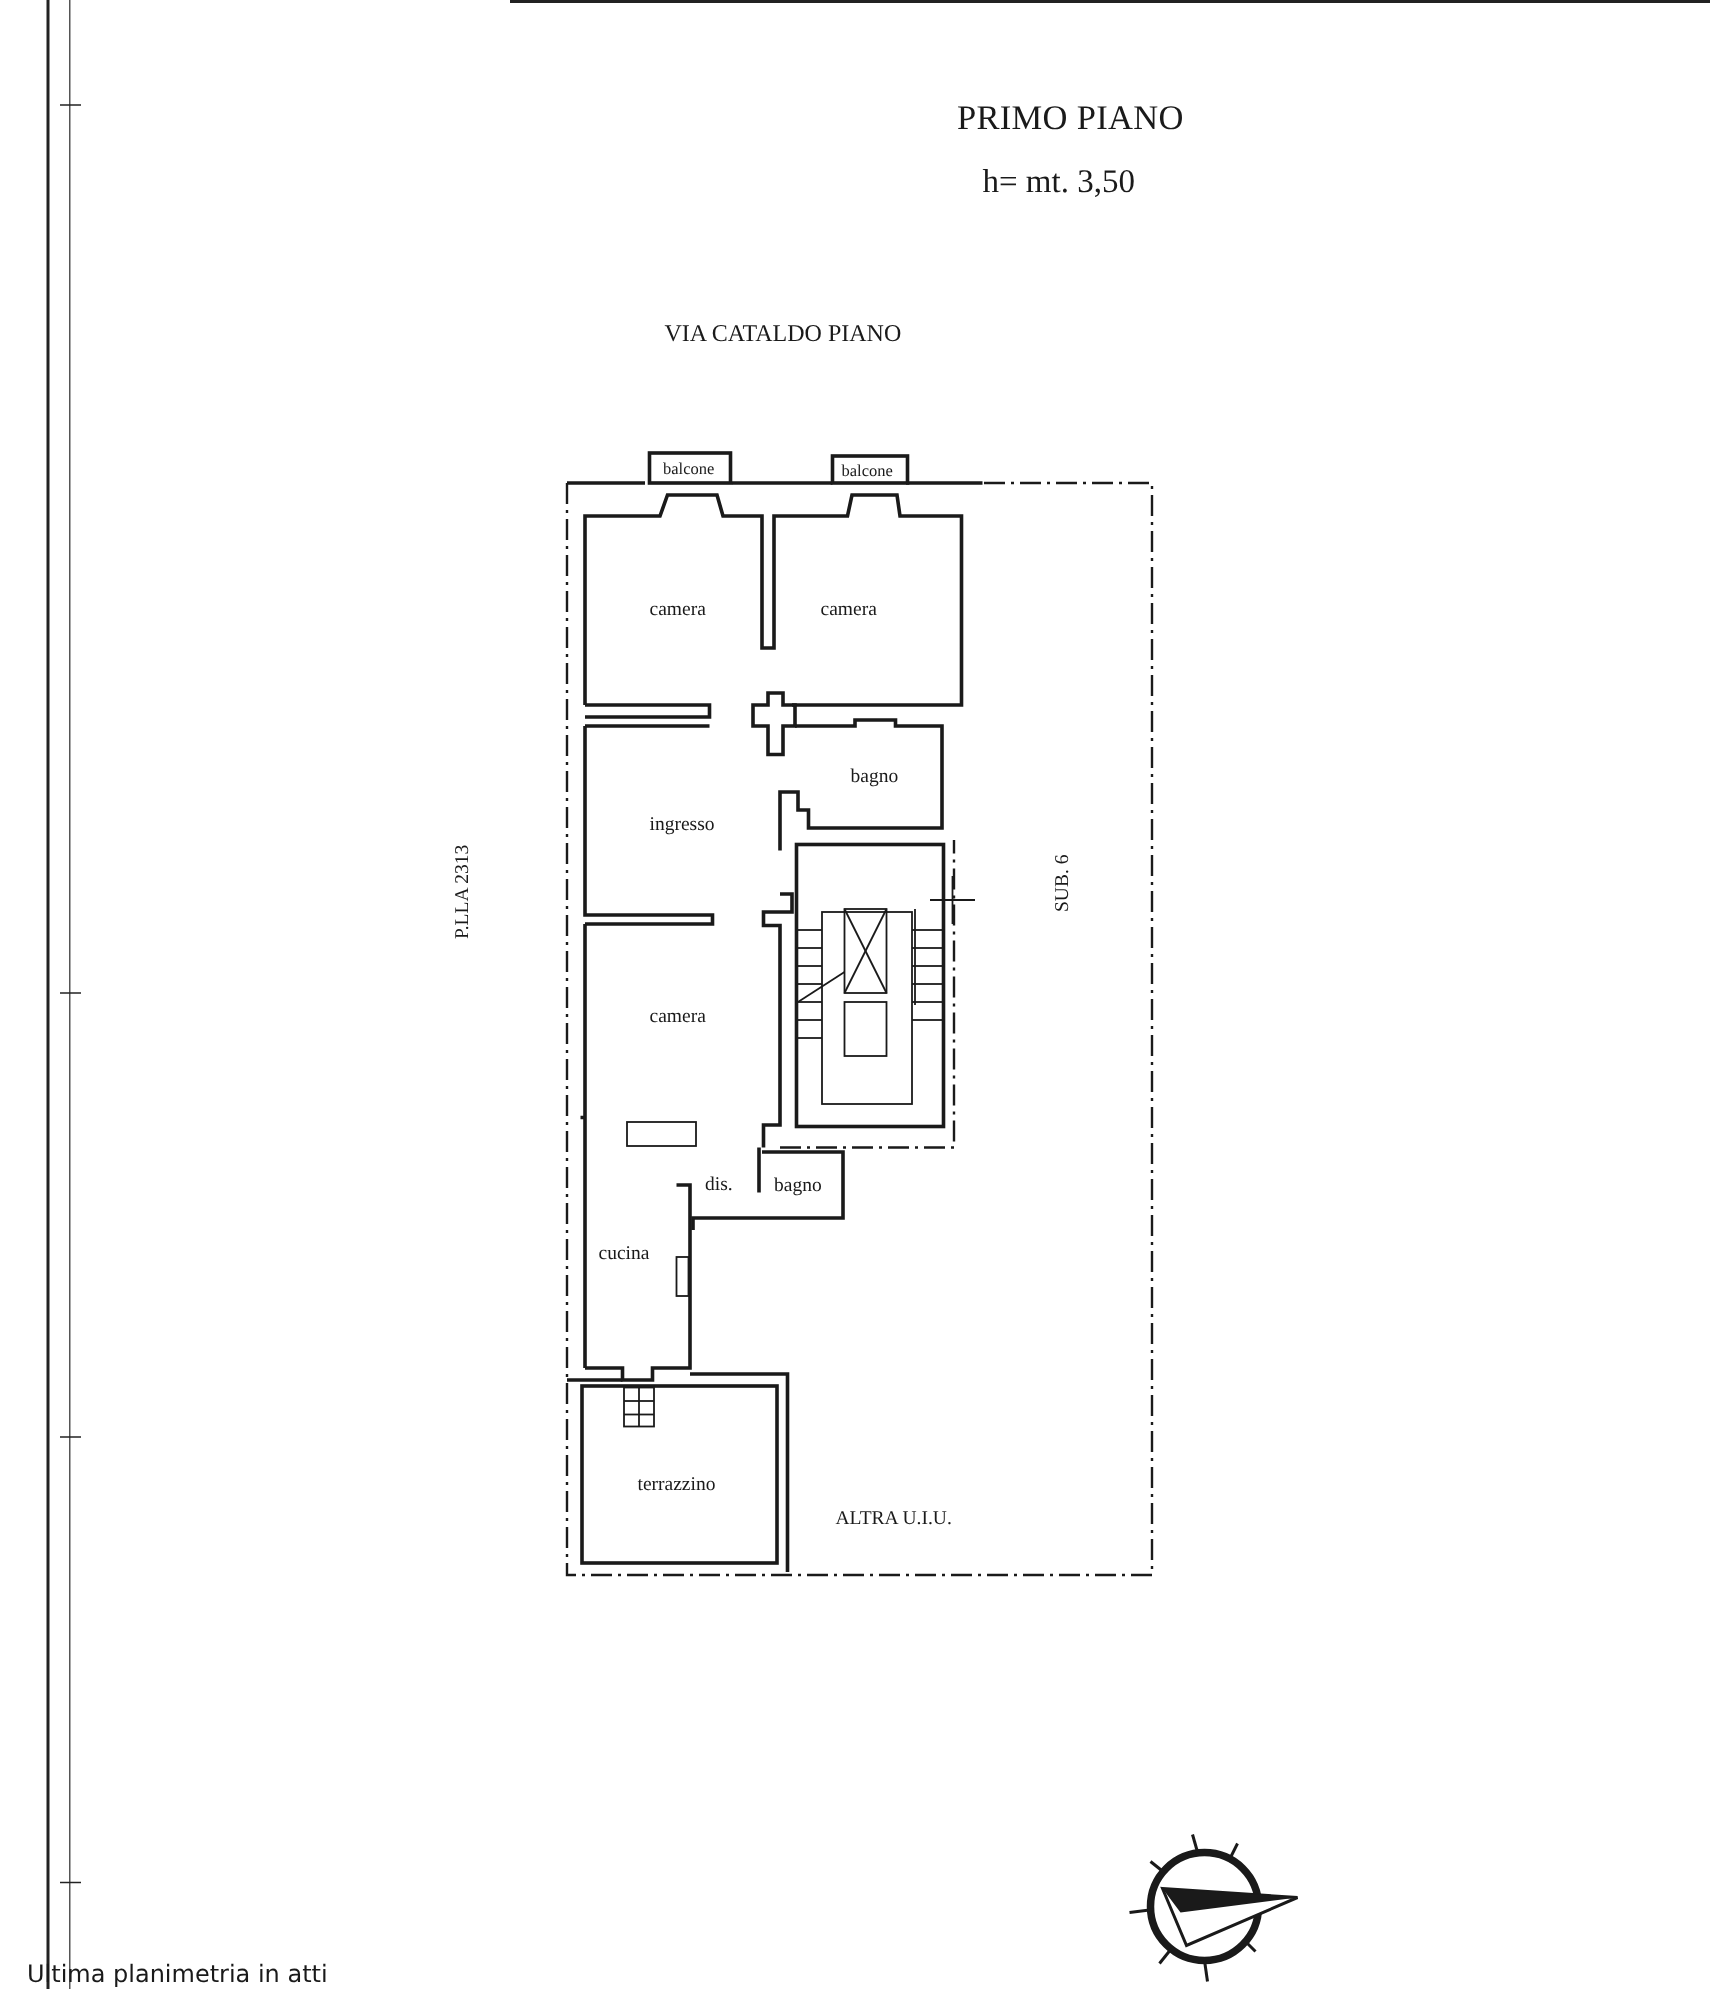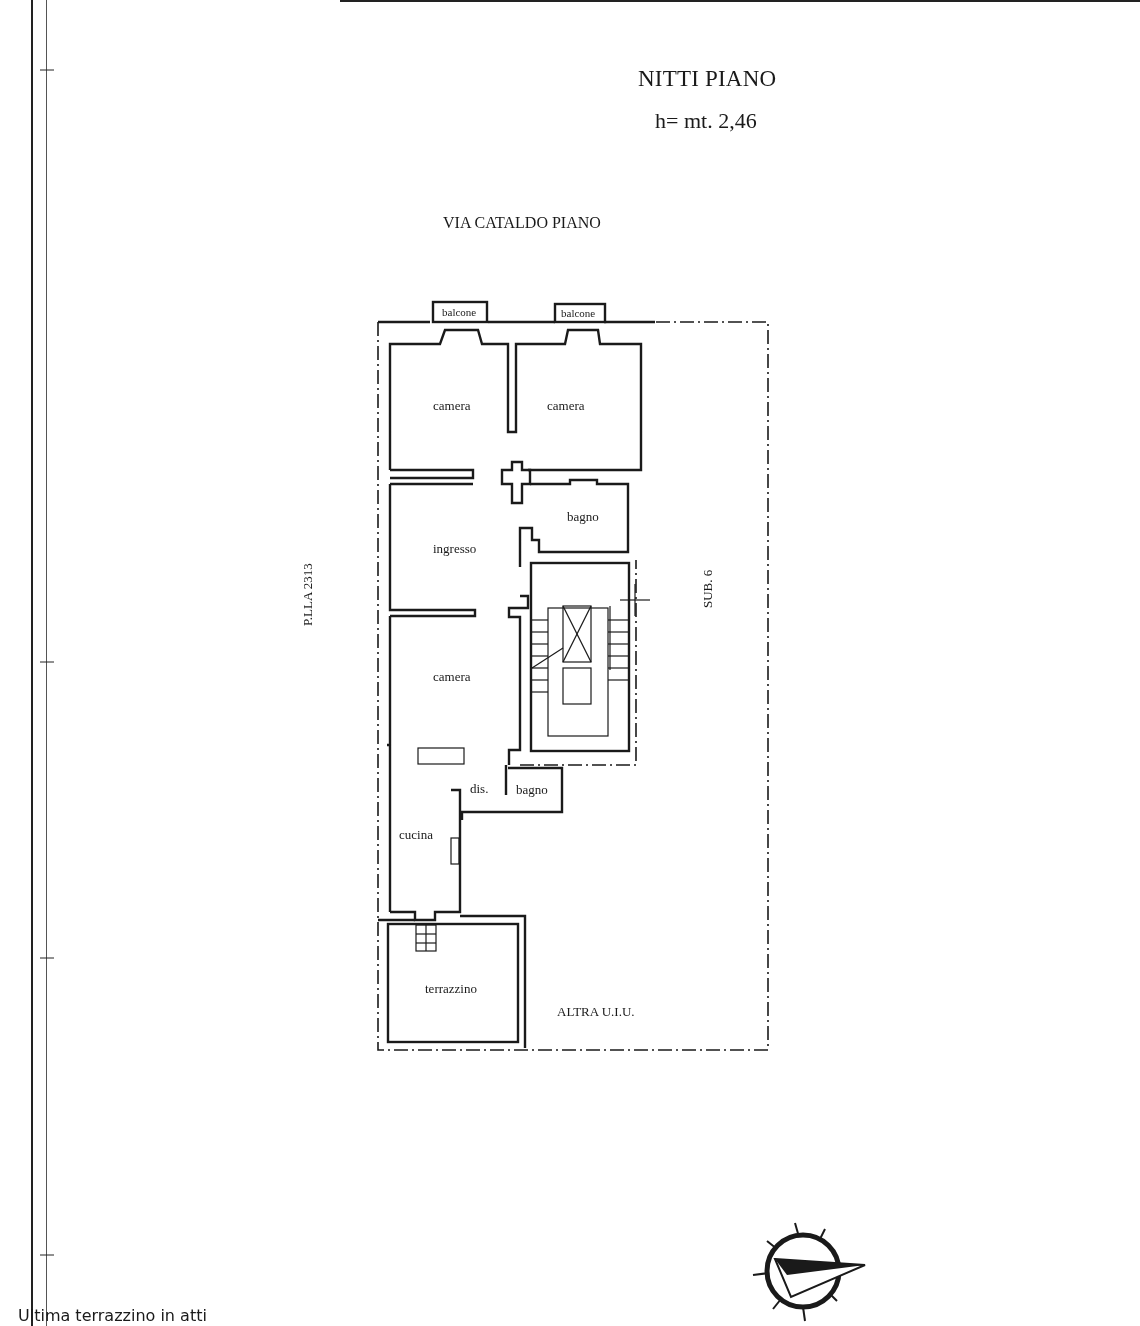--- a/index.html
+++ b/index.html
@@ -16,22 +16,22 @@
   .thin{fill:none;stroke:#1a1a1a;stroke-width:1.2;}
   .dash{fill:none;stroke:#1a1a1a;stroke-width:1.6;stroke-dasharray:14 4 2 4;}
 </style>
 </head>
 <body>
 
 <div class="frame-line" style="left:31px;top:0;width:2px;height:1326px;"></div>
 <div class="frame-line" style="left:46px;top:0;width:1px;height:1326px;background:#555;"></div>
 <div class="frame-line" style="left:340px;top:0;width:800px;height:2px;"></div>
 
-<div class="title">NITTI PIANO</div>
-<div class="height">h= mt. 2,46</div>
+<div class="title">PRIMO PIANO</div>
+<div class="height">h= mt. 3,50</div>
 <div class="street">VIA CATALDO PIANO</div>
 
 <svg width="1140" height="1326" viewBox="0 0 1140 1326">
 
   <g stroke="#222" stroke-width="1">
     <line x1="40" y1="70" x2="54" y2="70"></line>
     <line x1="40" y1="662" x2="54" y2="662"></line>
     <line x1="40" y1="958" x2="54" y2="958"></line>
     <line x1="40" y1="1255" x2="54" y2="1255"></line>
   </g>
@@ -126,13 +126,13 @@
         <line x1="-50" y1="4" x2="-34" y2="2"></line>
       <line x1="-30" y1="38" x2="-22" y2="28"></line>
         <line x1="2" y1="50" x2="0" y2="36"></line>
       <line x1="34" y1="30" x2="26" y2="22"></line>
     </g>
     <polygon points="-28,-12 62,-6 -12,26" fill="#fff" stroke="#1a1a1a" stroke-width="2"></polygon>
     <polygon points="-28,-12 62,-6 -16,4" fill="#1a1a1a"></polygon>
   </g>
 </svg>
 
-<div class="footer">Ultima terrazzino in atti</div>
+<div class="footer">Ultima planimetria in atti</div>
 
 </body></html>

